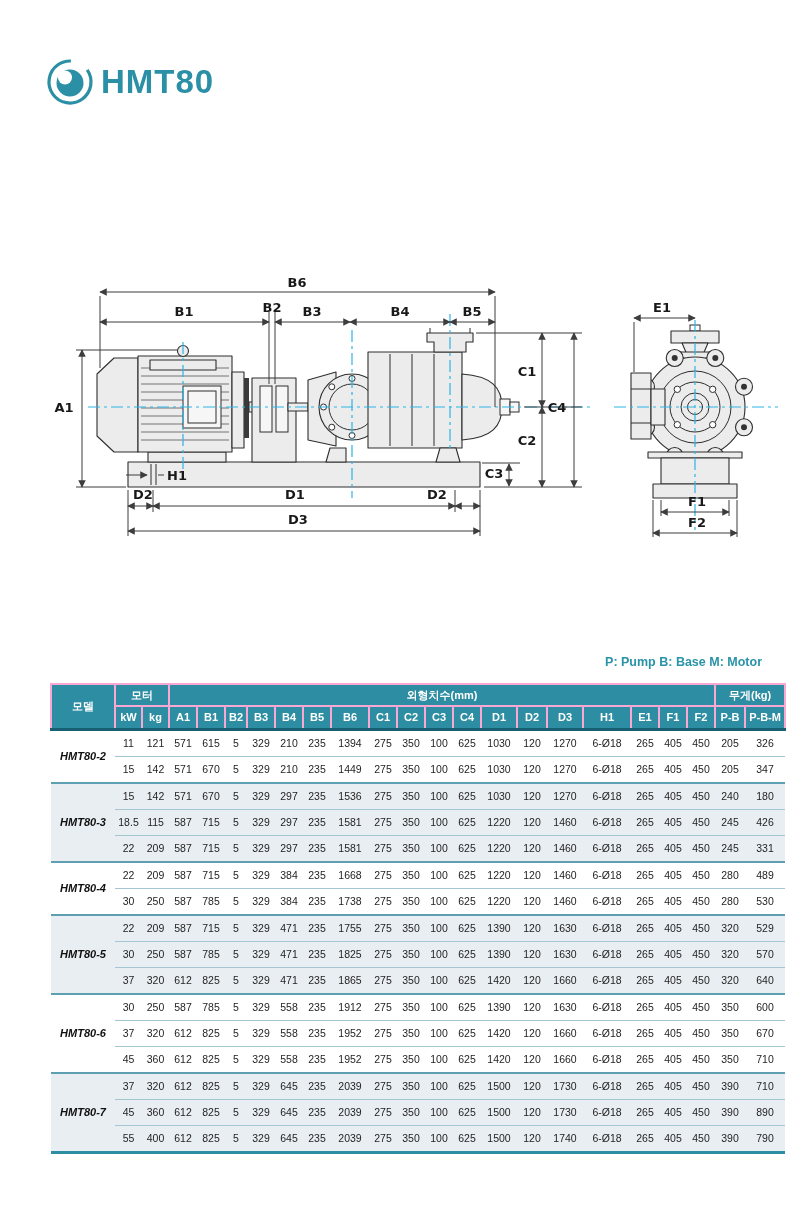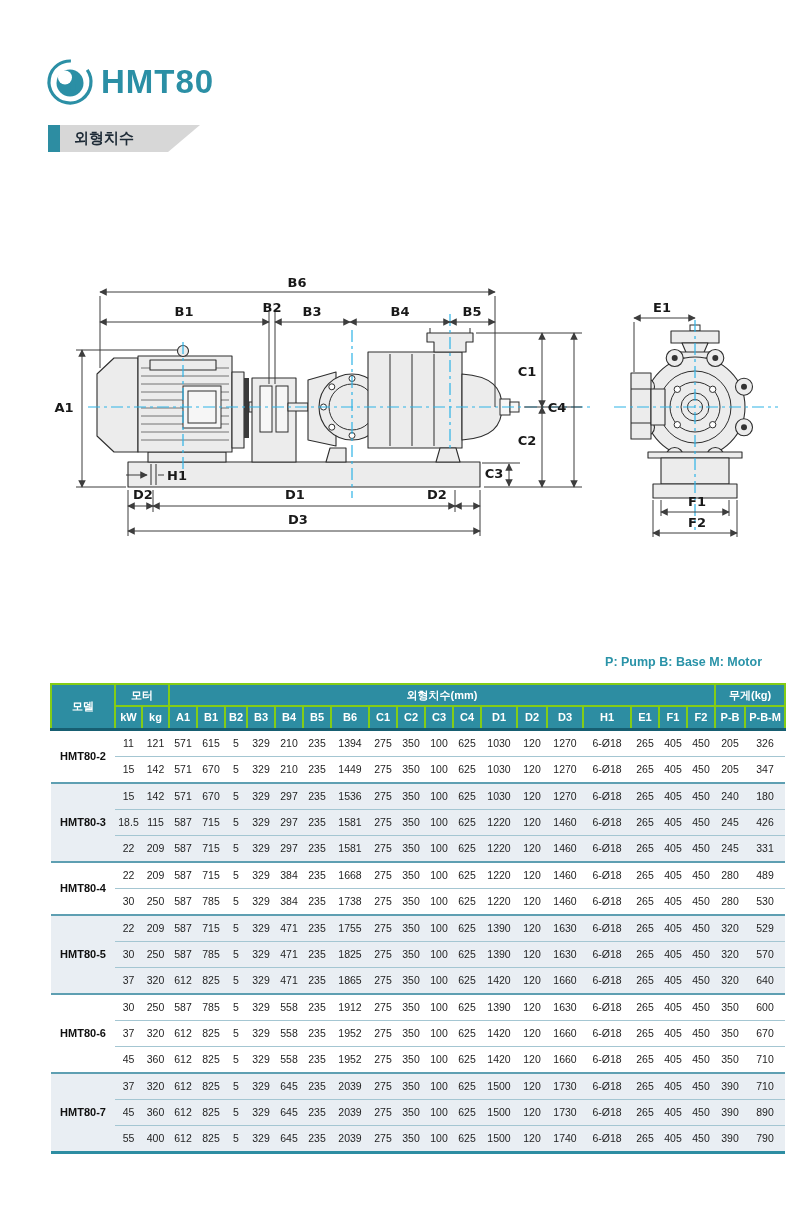--- a/index.html
+++ b/index.html
@@ -31,26 +31,26 @@
   text.dl{font-family:"DejaVu Sans","Liberation Sans",sans-serif;font-size:13px;font-weight:bold;
           fill:#191919;text-anchor:middle;}
 
   
   .legend{position:absolute;right:38px;top:655px;font-size:12.5px;font-weight:bold;color:#2a93a8;text-align:center;}
 
   
   .dims-table{position:absolute;left:50px;top:683px;width:712px;border-collapse:collapse;
               table-layout:fixed;border-bottom:3px solid #2d8da2;}
   .dims-table thead th{background:#2d8da2;color:#fff;font-size:11px;font-weight:bold;
-              border:2px solid #84cc16;padding:3px 0;line-height:1.3;}
+              border:2px solid #f9a8d4;padding:3px 0;line-height:1.3;}
   .dims-table tbody{border-top:2px solid #5e9fb2;}
   .dims-table tbody.first{border-top:3px solid #175f72;}
   .dims-table td{font-size:10.5px;color:#1e1e1e;text-align:center;height:25px;padding:0;
               white-space:nowrap;}
-  .dims-table tbody th{font-size:11px;font-weight:bold;color:#101010;text-align:center;padding:0;}
+  .dims-table tbody th{font-size:11px;font-weight:bold;color:#101010;text-align:center;padding:0;font-style:italic;}
   .dims-table tbody.alt td,.dims-table tbody.alt th{background:#e9eef3;}
   .dims-table tbody tr+tr td{border-top:1.5px solid #a4c6d2;}
   col.c-model{width:64px}col.c-kw{width:27px}col.c-kg{width:27px}
   col.c-sm{width:28px}col.c-b2{width:22px}col.c-b6{width:38px}
   col.c-d1{width:36px}col.c-d2{width:30px}col.c-d3{width:36px}
   col.c-h1{width:48px}col.c-pb{width:30px}col.c-pbm{width:40px}
 </style>
 </head>
 <body>
 
@@ -59,25 +59,20 @@
   <div class="brand">
     <svg class="logo" viewBox="0 0 48 48">
       <circle cx="24" cy="24" r="21" fill="none" stroke="#2b8fa5" stroke-width="3.2" stroke-dasharray="112 20" transform="rotate(-35 24 24)"></circle>
       <circle cx="24" cy="25" r="13.5" fill="#2b8fa5"></circle>
       <circle cx="19" cy="19.5" r="7" fill="#fff"></circle>
       <circle cx="27" cy="29" r="3" fill="#2b8fa5"></circle>
     </svg>
     <div class="title">HMT80</div>
   </div>
 
-  <div class="badge">
-    <div class="ribbon"></div>
-    <div class="bar"></div>
-    <div class="label">외형치수</div>
-  </div>
 
   <svg class="diagram" width="740" height="305" viewBox="40 240 740 305">
     <defs>
       <marker id="arw" viewBox="0 0 10 10" refX="9" refY="5" markerWidth="7.5" markerHeight="7.5" orient="auto-start-reverse">
           <path d="M0,0L10,5L0,10z" fill="#3d3d3d"></path>
         </marker>
     </defs>
 
     <rect x="128" y="462" width="352" height="25" class="part"></rect>
     <line x1="151" y1="464" x2="151" y2="485" class="ln"></line>

